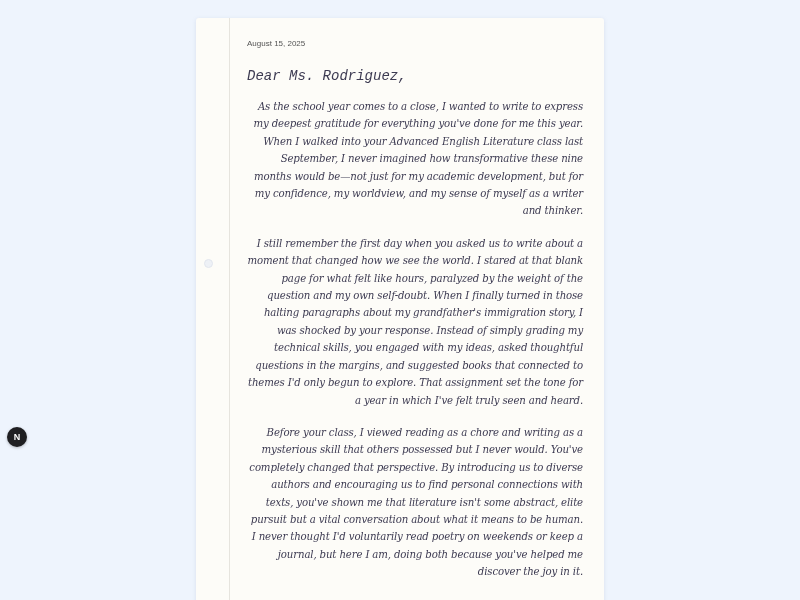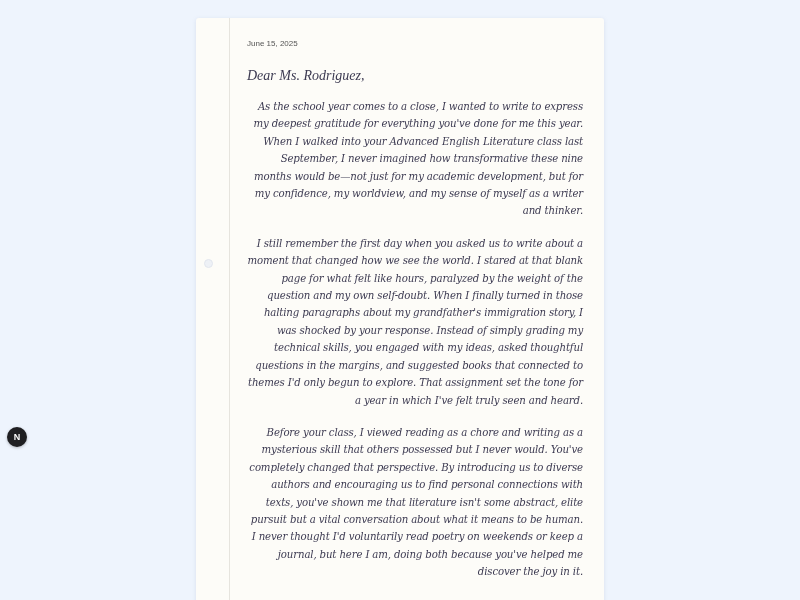--- a/index.html
+++ b/index.html
@@ -38,21 +38,21 @@
       width: 336px;
       color: #3d3b52;
     }
     .date {
       font-family: "Liberation Sans", sans-serif;
       font-size: 8px;
       color: #555;
       margin: 1px 0 20px 0;
     }
     .salutation {
-      font-family: Liberation Serif, serif;
+      font-family: Liberation Mono, monospace;
       font-style: italic;
       font-size: 14px;
       color: #3d3b52;
       margin: 9px 0 14px 0;
     }
     .para {
       font-family: "DejaVu Serif", serif;
       font-style: italic;
       font-size: 10.2px;
       line-height: 17.4px;
@@ -77,21 +77,21 @@
       font-size: 9px; font-weight: bold;
     }
   </style>
 </head>
 <body>
 
 <div class="paper">
   <div class="margin-line"></div>
   <div class="hole"></div>
   <div class="content">
-    <div class="date">June 15, 2025</div>
+    <div class="date">August 15, 2025</div>
     <div class="salutation">Dear Ms. Rodriguez,</div>
     <p class="para">As the school year comes to a close, I wanted to write to express my deepest gratitude for everything you've done for me this year. When I walked into your Advanced English Literature class last September, I never imagined how transformative these nine months would be—not just for my academic development, but for my confidence, my worldview, and my sense of myself as a writer and thinker.</p>
     <p class="para">I still remember the first day when you asked us to write about a moment that changed how we see the world. I stared at that blank page for what felt like hours, paralyzed by the weight of the question and my own self-doubt. When I finally turned in those halting paragraphs about my grandfather's immigration story, I was shocked by your response. Instead of simply grading my technical skills, you engaged with my ideas, asked thoughtful questions in the margins, and suggested books that connected to themes I'd only begun to explore. That assignment set the tone for a year in which I've felt truly seen and heard.</p>
     <p class="para">Before your class, I viewed reading as a chore and writing as a mysterious skill that others possessed but I never would. You've completely changed that perspective. By introducing us to diverse authors and encouraging us to find personal connections with texts, you've shown me that literature isn't some abstract, elite pursuit but a vital conversation about what it means to be human. I never thought I'd voluntarily read poetry on weekends or keep a journal, but here I am, doing both because you've helped me discover the joy in it.</p>
     <p class="para">The Toni Morrison unit was particularly meaningful to me. Your passionate teaching of "Beloved" opened my eyes to how literature can confront historical trauma and help us reckon with painful histories. The discussions we had in class—where you created space for difficult conversations while ensuring everyone felt respected—modeled a kind of dialogue I hadn't experienced before. Those</p>
   </div>
 </div>
 
 <div class="dev-badge">
   <span>N</span>

